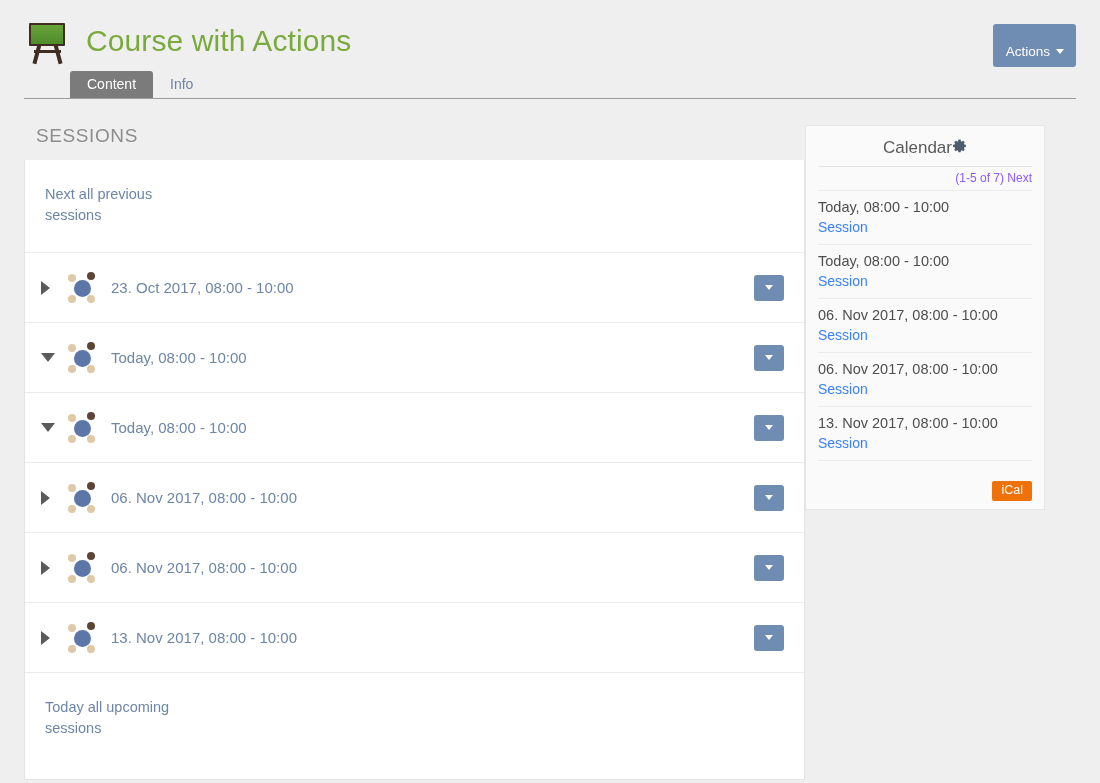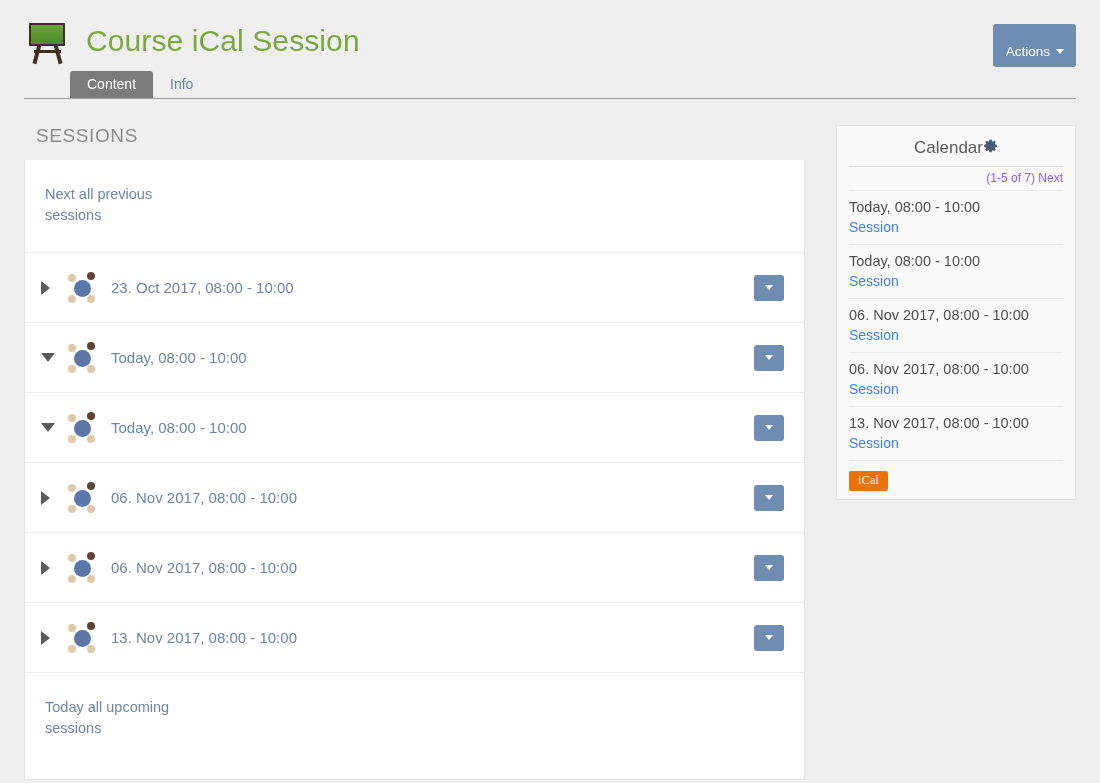--- a/index.html
+++ b/index.html
@@ -120,21 +120,20 @@
     color: #6d86a6;
     background: transparent;
   }
 
   
   .content-wrap {
     display: flex;
     padding: 0 24px;
     margin-top: 26px;
     align-items: flex-start;
-    gap: 31px;
   }
   .main-col { width: 781px; flex: 0 0 auto; }
   .side-col { width: 240px; flex: 0 0 auto; }
 
   .sessions-heading {
     font-size: 19px;
     color: #8d8d8d;
     font-weight: normal;
     letter-spacing: 0.6px;
     margin: 0 0 13px 12px;
@@ -273,23 +272,23 @@
     line-height: 20px;
   }
   .cal-link {
     font-size: 14px;
     color: #3b82f6;
     line-height: 20px;
     cursor: pointer;
   }
   .cal-footer {
     border-top: 1px solid #ececec;
-    padding-top: 10px;
-    display: flex;
-    font-family: Liberation Serif, serif;
+    padding-top: 20px;
+    display: flex;
+    justify-content: flex-end;
   }
   .ical-badge {
     background: #ee7109;
     color: #ffffff;
     font-size: 12.5px;
     padding: 2px 9px 3px 9px;
     border-radius: 2px;
     cursor: pointer;
     line-height: 1.2;
   }
@@ -297,21 +296,21 @@
 </head>
 <body>
 
 <div class="page-header">
   <div class="course-icon">
     <div class="board"></div>
     <div class="leg-l"></div>
     <div class="leg-r"></div>
     <div class="cross"></div>
   </div>
-  <h1 class="course-title">Course iCal Session</h1>
+  <h1 class="course-title">Course with Actions</h1>
   <button class="actions-button">
     <span>Actions</span>
     <span class="caret-down"></span>
   </button>
 </div>
 
 <div class="tab-bar">
   <div class="tab active">Content</div>
   <div class="tab inactive">Info</div>
 </div>

